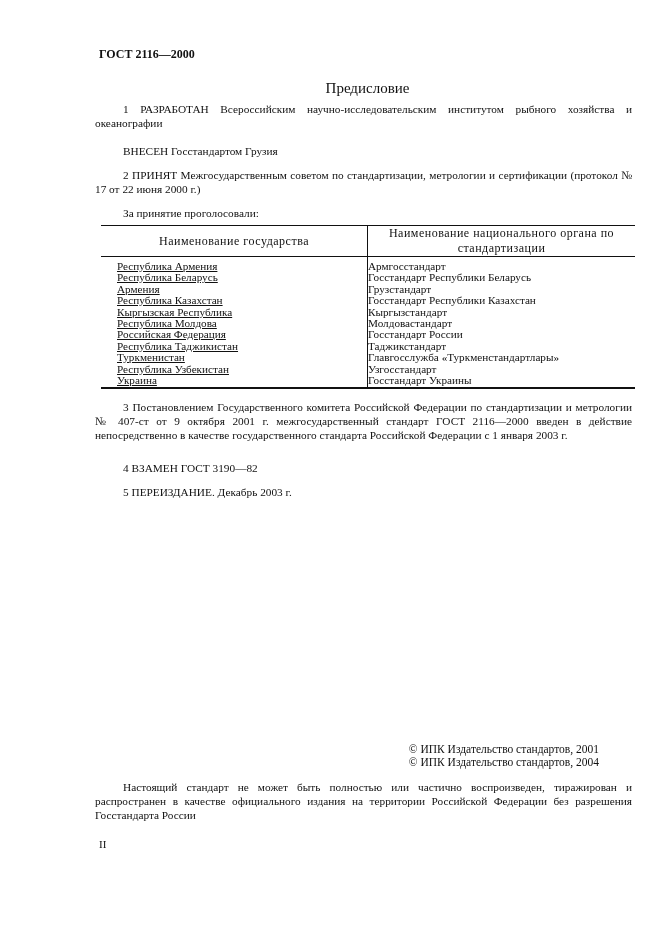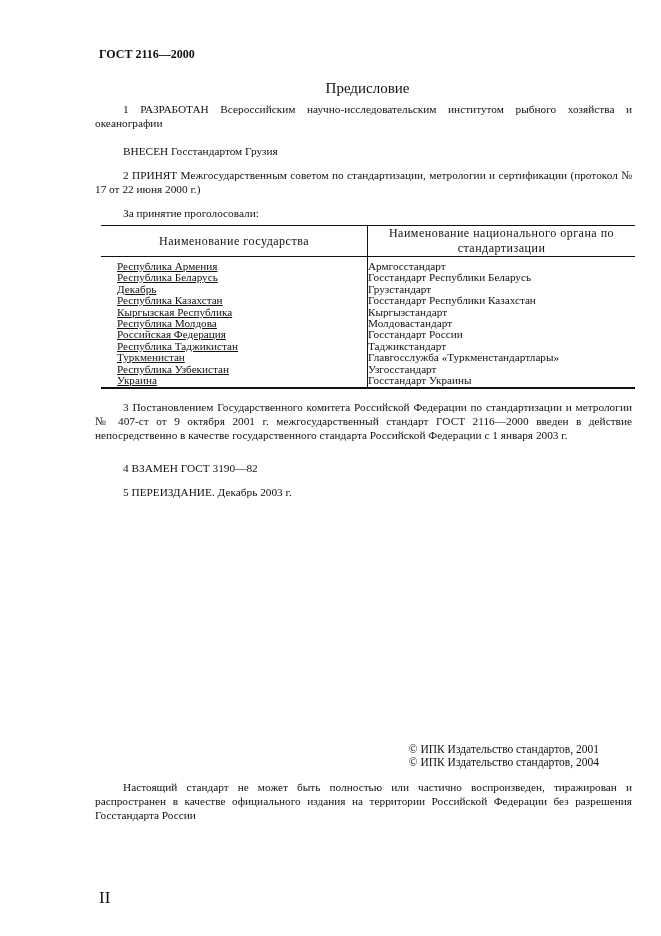--- a/index.html
+++ b/index.html
@@ -13,21 +13,21 @@
   .tbl { left: 64px; top: 225px; width: 534px; border-top: 1.5px solid #111; border-bottom: 2px solid #111;
     border-collapse: collapse; }
   .tbl table { width: 100%; border-collapse: collapse; }
   .tbl th { font-weight: normal; font-size: 12px; letter-spacing: 0.5px; height: 21px;
     border-bottom: 1px solid #111; text-align: center; padding: 0; }
   .tbl th.c1 { width: 266px; border-right: 1px solid #111; }
   .tbl td { vertical-align: top; padding: 4px 0 1px 0; line-height: 11.4px; font-size: 11.2px; }
   .tbl td.c1 { border-right: 1px solid #111; padding-left: 16px; text-decoration: underline; }
   .tbl td.c2 { }
   .copy { right: 62px; top: 743px; text-align: right; line-height: 12.5px; font-size: 11.5px; }
-  .pagenum { left: 62px; top: 888px; font-size: 17px; }
+  .pagenum { left: 62px; top: 838px; font-size: 11px; }
 </style>
 </head>
 <body>
 
 <div class="abs header">ГОСТ 2116—2000</div>
 <div class="abs title">Предисловие</div>
 
 <div class="abs para" style="top:102px"><span class="indent"></span><span>1 РАЗРАБОТАН Всероссийским научно-исследовательским институтом рыбного хозяйства и океанографии</span></div>
 <div class="abs para" style="top:144px"><span class="indent"></span><span>ВНЕСЕН Госстандартом Грузия</span></div>
 <div class="abs para" style="top:168px"><span class="indent"></span><span>2 ПРИНЯТ Межгосударственным советом по стандартизации, метрологии и сертификации (протокол № 17 от 22 июня 2000 г.)</span></div>
@@ -39,21 +39,21 @@
       <tr>
         <th class="c1">Наименование государства</th>
         <th class="c2">Наименование национального органа по стандартизации</th>
       </tr>
     </thead>
     <tbody>
       <tr>
         <td class="c1">
           <div>Республика Армения</div>
           <div>Республика Беларусь</div>
-          <div>Декабрь</div>
+          <div>Армения</div>
           <div>Республика Казахстан</div>
           <div>Кыргызская Республика</div>
           <div>Республика Молдова</div>
           <div>Российская Федерация</div>
           <div>Республика Таджикистан</div>
           <div>Туркменистан</div>
           <div>Республика Узбекистан</div>
           <div>Украина</div>
         </td>
         <td class="c2">

